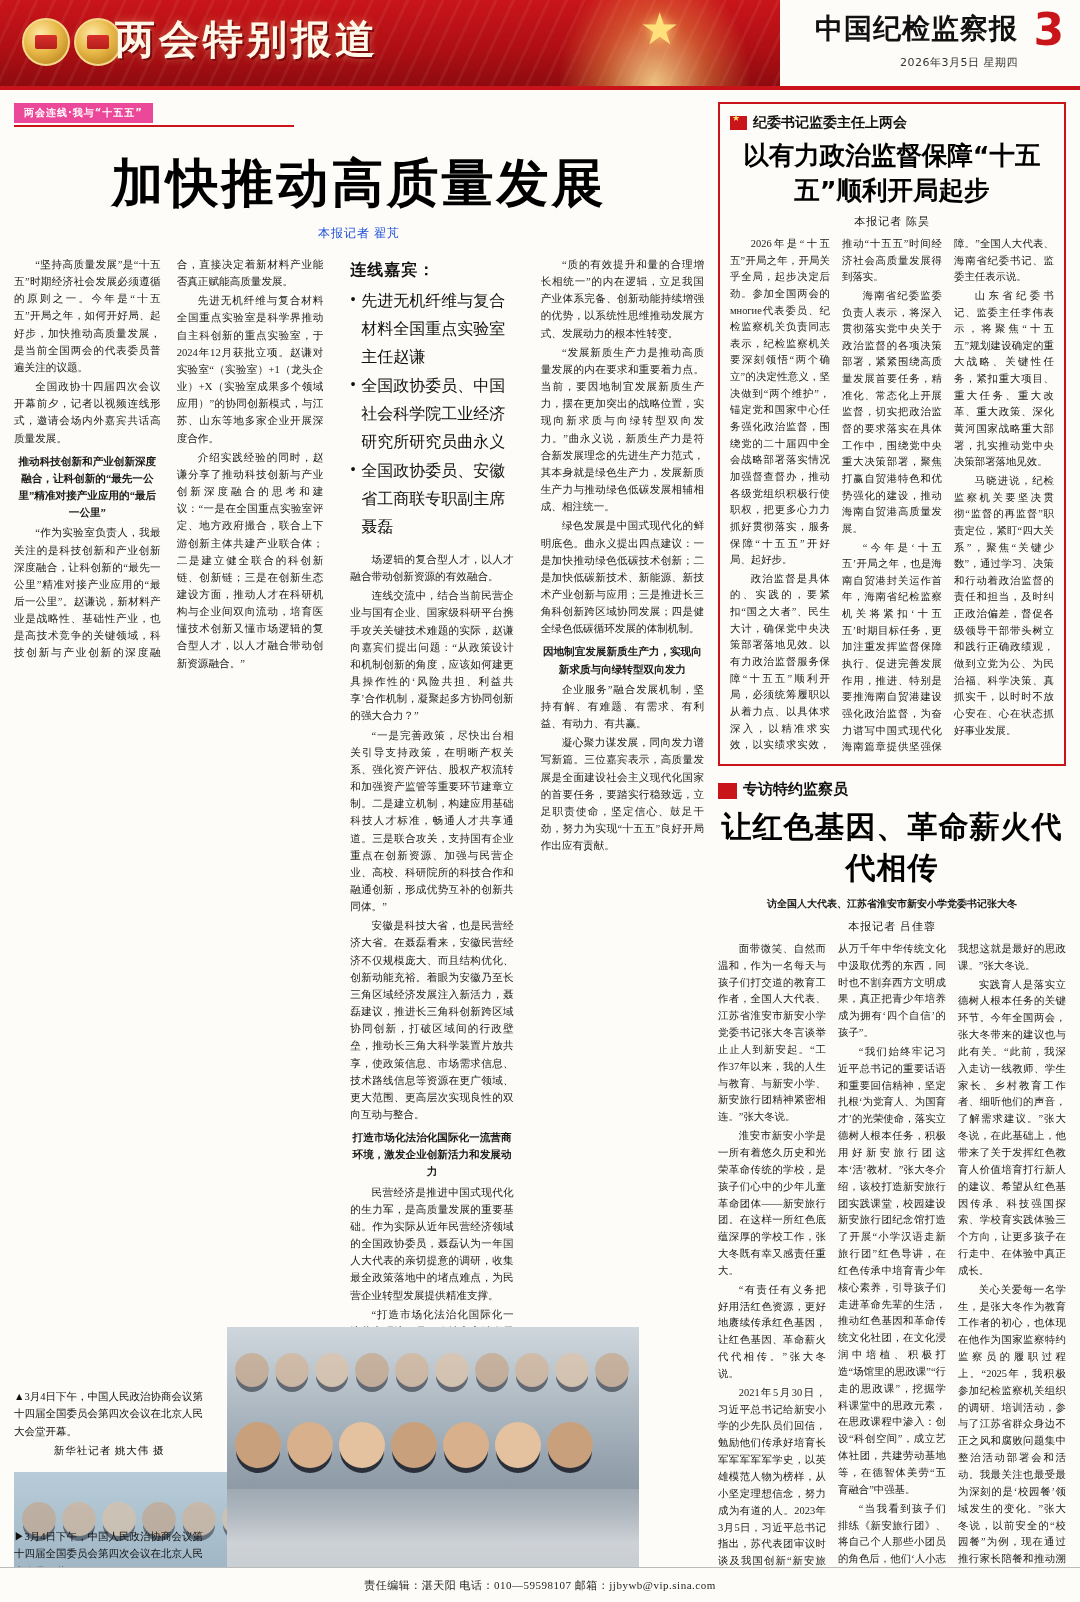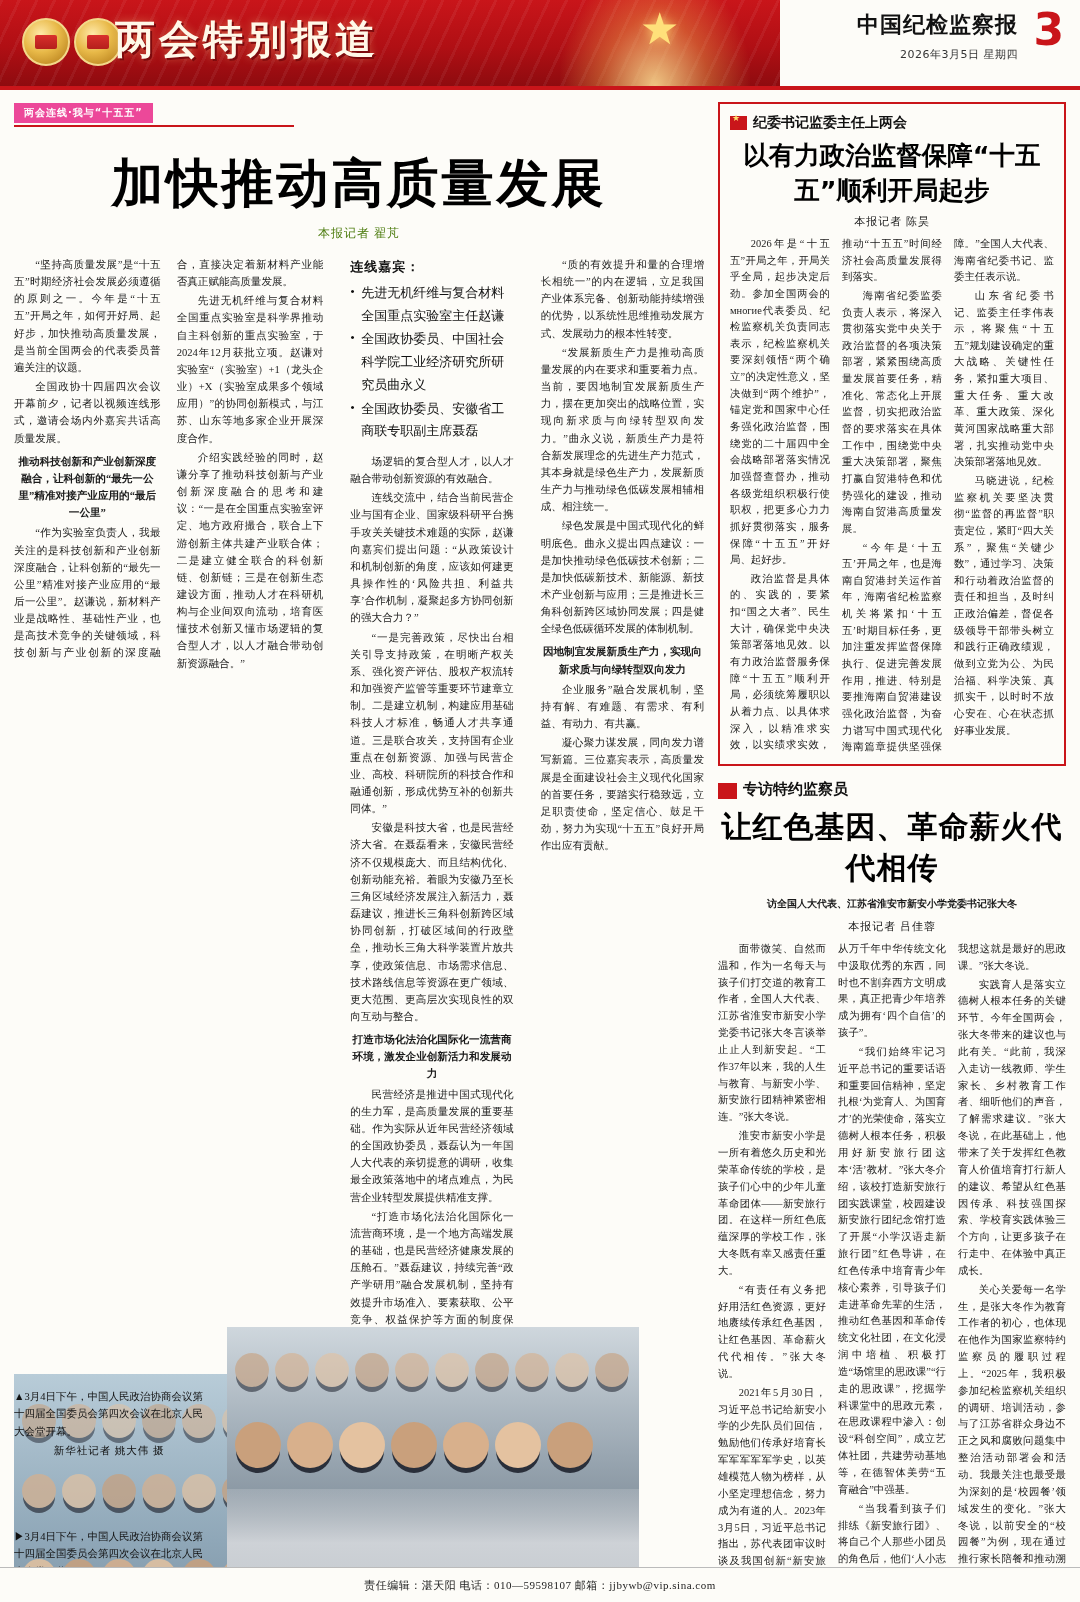--- a/index.html
+++ b/index.html
@@ -50,21 +50,21 @@
     position:absolute;left:640px;top:8px;color:#ffe07a;font-size:44px;line-height:44px;
     text-shadow:0 0 12px rgba(255,220,120,.9);
   }
   .mh-right{
     position:absolute;right:0;top:0;width:300px;height:86px;background:#fdfcf8;
   }
   .mh-paper{
     position:absolute;right:62px;top:10px;text-align:right;
     font-family:"DejaVu Sans", sans-serif;
   }
-  .mh-paper .pname{font-size:22px;font-weight:bold;color:#111;letter-spacing:1px;}
+  .mh-paper .pname{font-size:28px;font-weight:bold;color:#111;letter-spacing:1px;}
   .mh-paper .pdate{font-size:11px;color:#333;margin-top:7px;letter-spacing:.5px;}
   .mh-pageno{
     position:absolute;right:16px;top:8px;font-family:"DejaVu Sans",sans-serif;
     font-size:44px;font-weight:bold;color:#c9151a;line-height:44px;
   }
   .mh-rule{position:absolute;left:0;right:0;top:86px;height:4px;background:#c9151a;}
 
   
   .page{position:absolute;left:0;top:92px;width:1080px;height:1470px;}
   .left-col{position:absolute;left:14px;top:10px;width:690px;}
@@ -75,24 +75,24 @@
     display:inline-block;background:#ec4899;color:#fff;
     font-family:"DejaVu Sans",sans-serif;font-size:10px;font-weight:bold;
     padding:3px 10px;letter-spacing:1px;
   }
   .kicker-wrap{border-bottom:2px solid #c9151a;padding-bottom:2px;width:280px;}
   h1.main-title{
     font-family:"DejaVu Sans",sans-serif;
     font-size:52px;font-weight:bold;text-align:center;letter-spacing:3px;
     margin:22px 0 6px 0;color:#000;
   }
-  .byline{text-align:center;font-size:12px;color:#4d7c0f;margin-bottom:14px;letter-spacing:1px;}
-
-  
-  .guests{font-size:13px;line-height:1.75;color:#111;}
+  .byline{text-align:center;font-size:12px;color:#1d4ed8;margin-bottom:14px;letter-spacing:1px;}
+
+  
+  .guests{font-size:16px;line-height:1.75;color:#111;}
   .guests .gt{font-weight:bold;letter-spacing:1px;margin-bottom:3px;}
   .guests li{list-style:none;position:relative;padding-left:11px;margin-bottom:1px;}
   .guests li:before{content:"•";position:absolute;left:0;top:-1px;color:#111;}
   .guests ul{margin:0;padding:0;}
   .topstrip{display:flex;gap:27px;}
   .topstrip .c1{width:322px;}
   .topstrip .c2{width:170px;}
   .topstrip .c3{width:170px;font-size:10.6px;line-height:1.62;text-align:justify;}
   .topstrip .c3 p{margin:0 0 2px 0;text-indent:2em;}
   .topstrip .c1 .body{font-size:10.6px;line-height:1.62;text-align:justify;column-count:2;column-gap:16px;}

